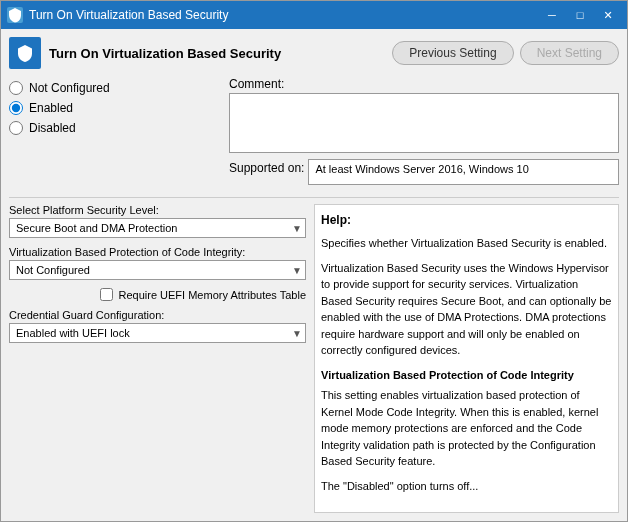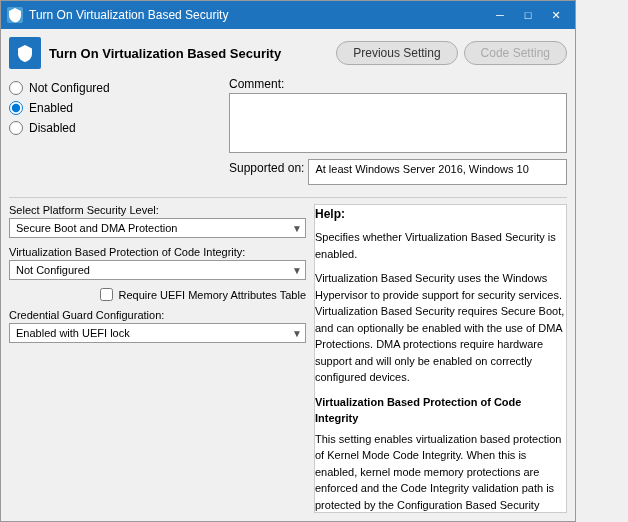--- a/index.html
+++ b/index.html
@@ -6,21 +6,21 @@
     body {
       font-family: 'Segoe UI', Tahoma, Geneva, Verdana, sans-serif;
       font-size: 12px;
       background: #f0f0f0;
       width: 628px;
       height: 522px;
       overflow: hidden;
     }
 
     .window {
-      width: 576px;
+      width: 628px;
       height: 522px;
       background: #f0f0f0;
       border: 1px solid #999;
       display: flex;
       flex-direction: column;
     }
 
     .title-bar {
       background: #1e73be;
       color: white;
@@ -231,20 +231,21 @@
       flex-direction: column;
       gap: 8px;
       padding-right: 8px;
       overflow-y: auto;
     }
 
     .help-panel {
       flex: 1;
       border: 1px solid #ccc;
       background: white;
+      padding: 6px;
       overflow-y: auto;
       font-size: 11px;
       line-height: 1.5;
       color: #000;
     }
 
     .options-row-label {
       font-size: 12px;
       color: #000;
       font-weight: 600;
@@ -341,21 +342,21 @@
 
     <div class="header-section">
       <div class="header-icon">
         <svg viewBox="0 0 20 20" fill="white" xmlns="http://www.w3.org/2000/svg">
           <path d="M10 2L3 5.5v5c0 4 2.8 7.5 7 8.5 4.2-1 7-4.5 7-8.5v-5L10 2z"></path>
         </svg>
       </div>
       <span class="header-title">Turn On Virtualization Based Security</span>
       <div class="header-buttons">
         <button class="nav-button">Previous Setting</button>
-        <button class="nav-button" disabled="">Code Setting</button>
+        <button class="nav-button" disabled="">Next Setting</button>
       </div>
     </div>
 
     <div class="main-section">
 
       <div class="left-panel">
         <div class="radio-group">
           <label class="radio-item">
             <input type="radio" class="radio-input" name="config" value="not_configured" style="">
             <span class="radio-label">Not Configured</span>

